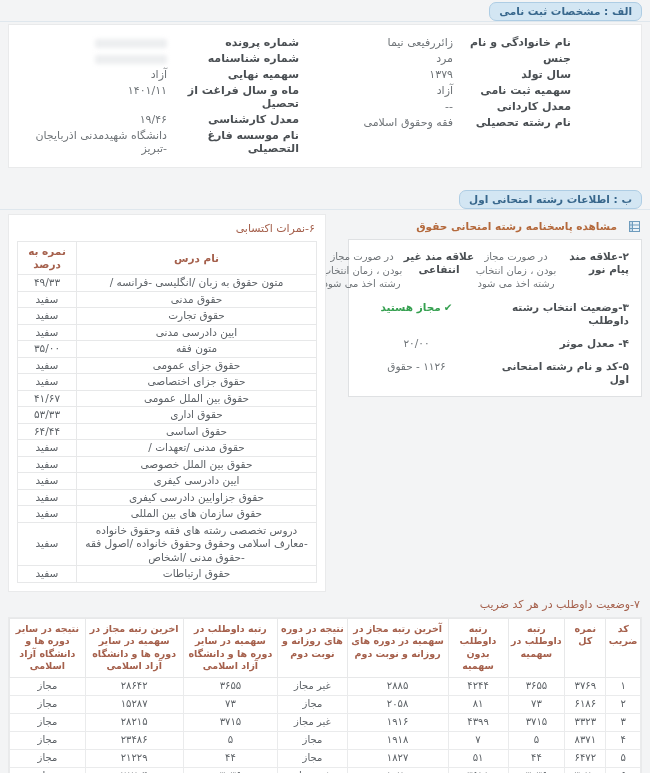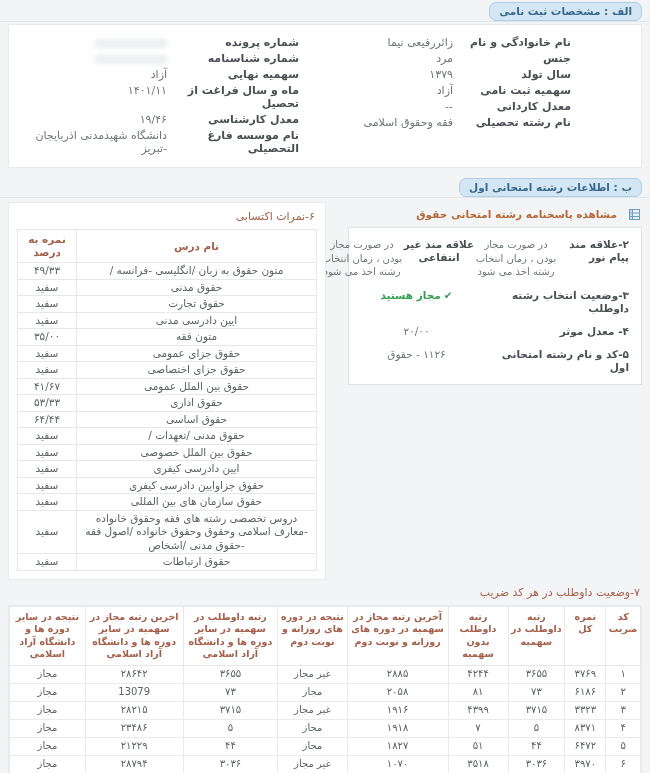--- a/index.html
+++ b/index.html
@@ -132,21 +132,21 @@
         <span class="flabel">معدل کارشناسی</span>
         <span class="fvalue">۱۹/۴۶</span>
       </div>
       <div class="frow">
         <span class="flabel">نام موسسه فارغ التحصیلی</span>
         <span class="fvalue">دانشگاه شهیدمدنی اذربایجان -تبریز</span>
       </div>
     </div>
 </div>
 
-<div class="legend-row" style="margin-top:8px;">
+<div class="legend-row" style="margin-top:20px;">
   <span class="legend-badge">ب : اطلاعات رشته امتحانی اول</span>
 </div>
 
 <div class="sec-b">
 
   <div class="b-right">
     <a class="answer-link">
       <svg class="grid-icon" width="11" height="11" viewBox="0 0 11 11">
         <rect x="0.5" y="0.5" width="10" height="10" fill="#eaf2f8" stroke="#6f9cbd"></rect>
         <rect x="0.5" y="0.5" width="3" height="10" fill="#c7dcec" stroke="#6f9cbd"></rect>
@@ -303,21 +303,21 @@
             <td>مجاز</td>
           </tr>
           <tr>
             <td>۲</td>
             <td>۶۱۸۶</td>
             <td>۷۳</td>
             <td>۸۱</td>
             <td>۲۰۵۸</td>
             <td>مجاز</td>
             <td>۷۳</td>
-            <td>13079</td>
+            <td>۱۵۲۸۷</td>
             <td>مجاز</td>
           </tr>
           <tr>
             <td>۳</td>
             <td>۳۳۲۳</td>
             <td>۳۷۱۵</td>
             <td>۴۳۹۹</td>
             <td>۱۹۱۶</td>
             <td>غیر مجاز</td>
             <td>۳۷۱۵</td>

